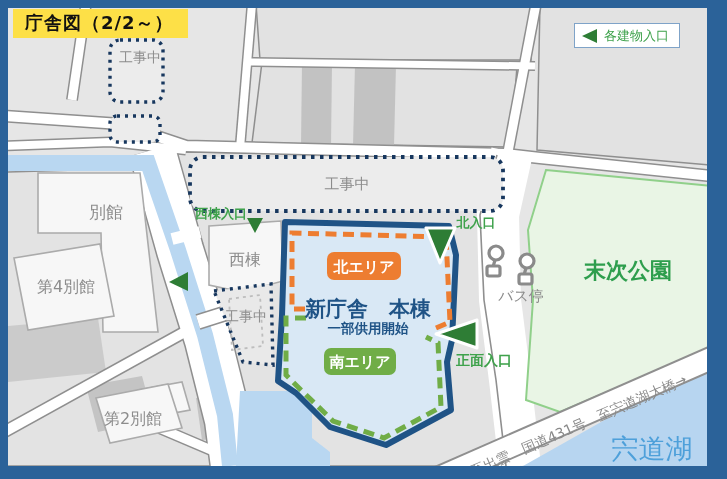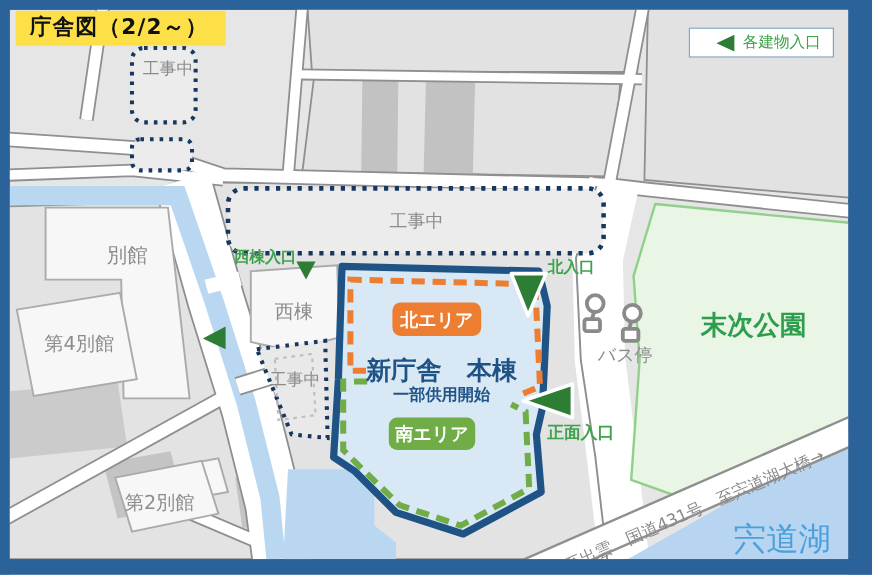--- a/index.html
+++ b/index.html
@@ -12,21 +12,21 @@
   .title-box{
     position:absolute;left:13px;top:9px;
     background:#fde047;color:#111;
     font-size:18px;font-weight:bold;letter-spacing:1px;
     padding:3px 14px 4px 12px;line-height:22px;
   }
   .legend-box{
     position:absolute;left:574px;top:23px;
     background:#ffffff;border:1px solid #7FA3C8;
     display:flex;align-items:flex-end;gap:7px;
-    padding:4px 10px 4px 22px;
+    padding:4px 10px 4px 7px;
   }
   .legend-tri{
     width:0;height:0;
     border-top:7px solid transparent;border-bottom:7px solid transparent;
     border-right:15px solid #2E7D35;
   }
   .legend-label{color:#3FA24C;font-size:13px;line-height:15px;}
   text{font-family:"DejaVu Sans","Liberation Sans",sans-serif;}
   .t-gray{fill:#8C8C8C;}
   .t-green{fill:#3FA24C;font-weight:bold;}

